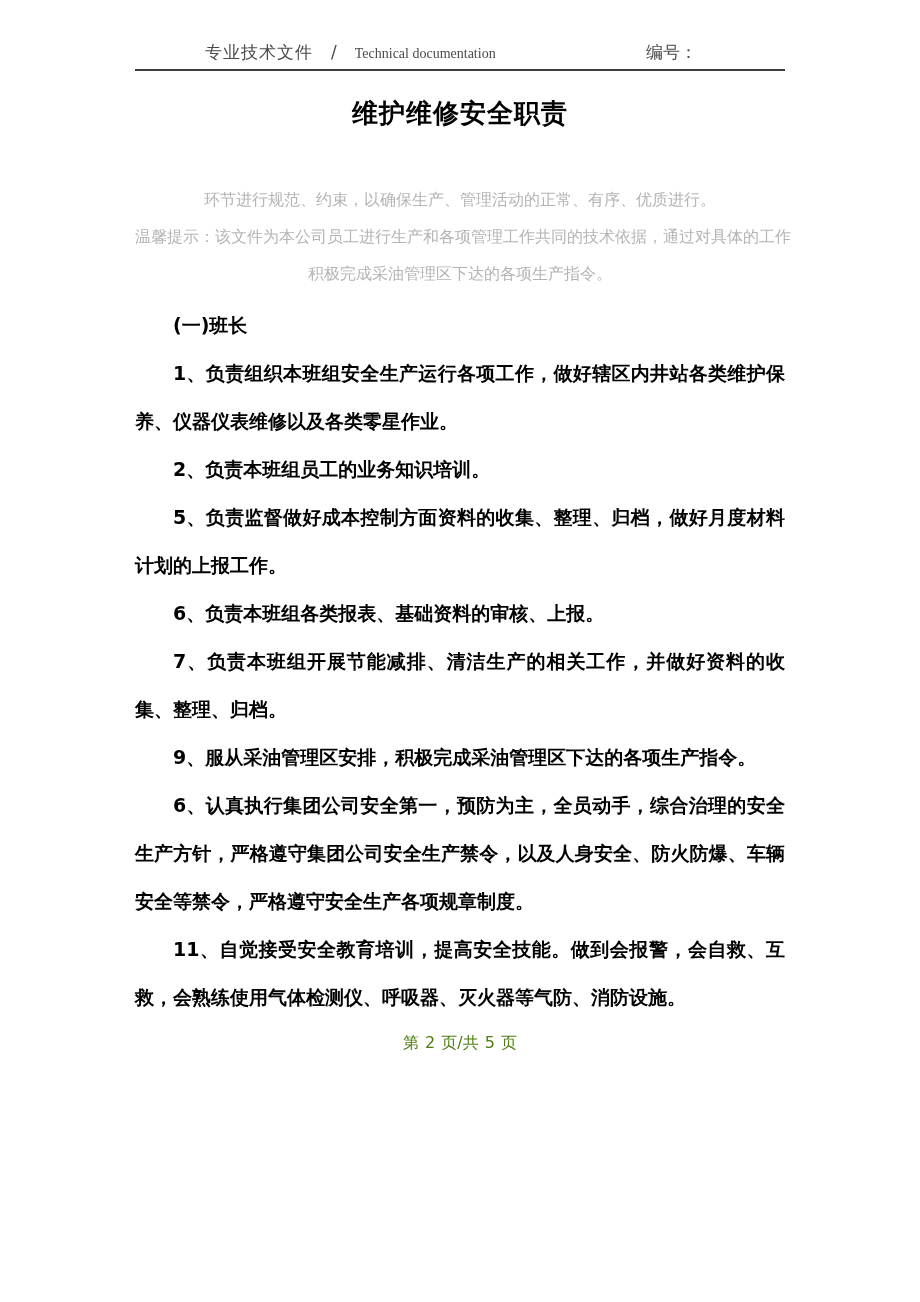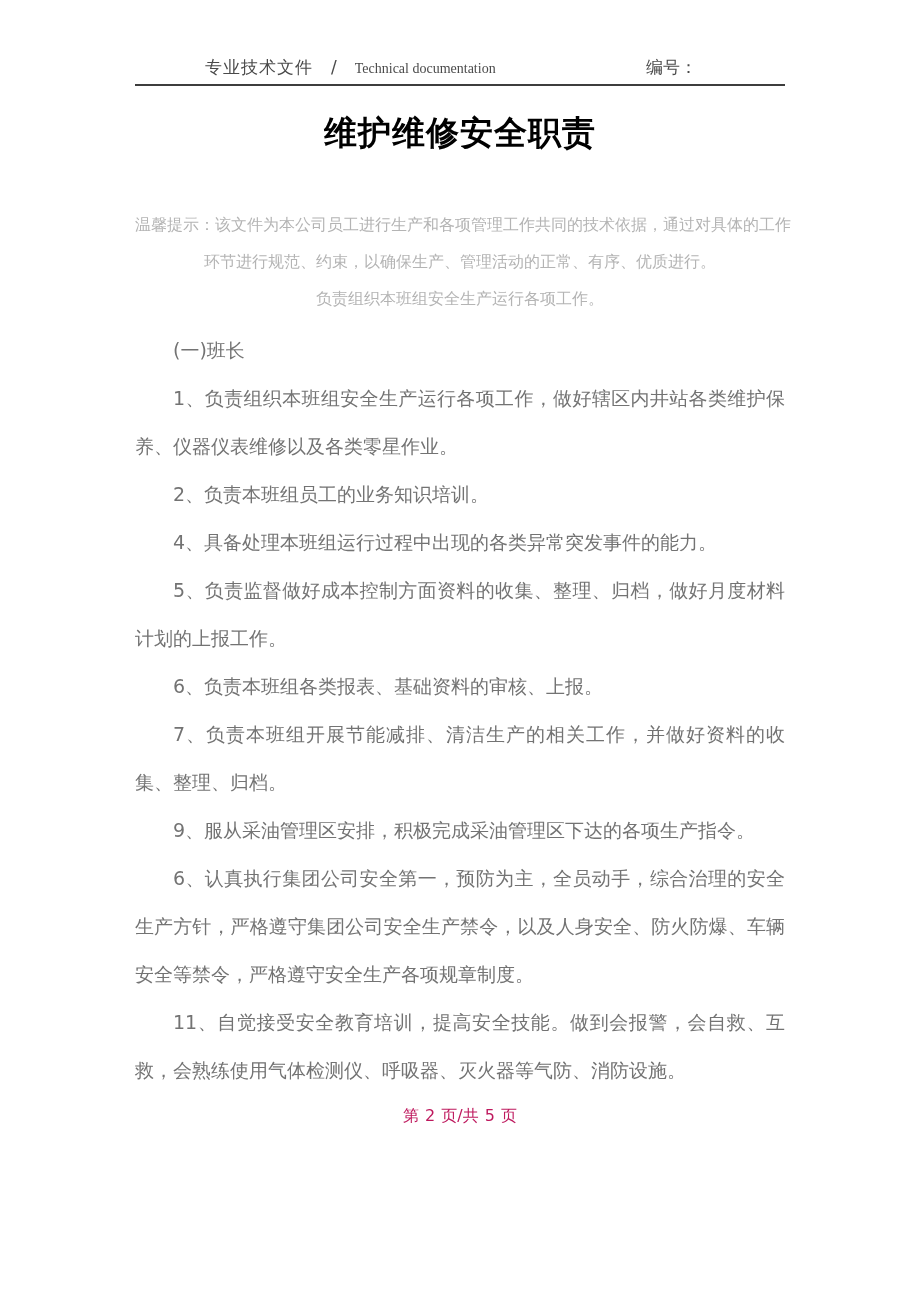--- a/index.html
+++ b/index.html
@@ -9,75 +9,75 @@
     width: 920px;
     height: 1302px;
     margin: 0 auto;
     background: #ffffff;
     font-family: "DejaVu Sans", sans-serif;
     overflow: hidden;
   }
   .content { width: 650px; margin: 0 auto; }
 
   
-  .header { padding-top: 56px; }
+  .header { padding-top: 41px; }
   .header-row {
     display: flex;
     justify-content: space-between;
     align-items: baseline;
     padding: 0 88px 0 70px;
     font-size: 17px;
     color: #4a4a4a;
   }
   .header-left { display: flex; align-items: baseline; }
   .header-cn { letter-spacing: 1px; }
   .header-slash { margin: 0 18px; }
   .header-en { font-family: "Liberation Serif", serif; font-size: 14px; }
   .header-rule { border-bottom: 2px solid #3d3d3d; margin-top: 5px; }
 
   
   .doc-title {
     margin-top: 25px;
     text-align: center;
-    font-size: 33px;
+    font-size: 26px;
     font-weight: bold;
     color: #000000;
     letter-spacing: 1px;
   }
 
   
   .notice {
     margin-top: 50px;
     text-align: center;
     font-size: 16px;
     line-height: 37px;
     color: #b4b4b4;
     white-space: nowrap;
   }
 
   
   .body-text {
     margin-top: 9px;
     font-size: 19px;
     line-height: 48px;
-    color: #737373;
-    font-weight: normal;
+    color: #000000;
+    font-weight: bold;
   }
   .body-text p {
     margin: 0;
     text-indent: 2em;
     text-align: justify;
   }
 
   
   .footer {
     margin-top: 12px;
     text-align: center;
     font-size: 16px;
-    color: #be185d;
+    color: #4d7c0f;
   }
   .footer span { margin: 0 3px; }
 </style>
 </head>
 <body>
 
 <div class="page">
   <div class="content">
 
     <div class="header">
@@ -88,30 +88,29 @@
           <span class="header-en">Technical documentation</span>
         </div>
         <div class="header-right">编号：</div>
       </div>
       <div class="header-rule"></div>
     </div>
 
     <div class="doc-title">维护维修安全职责</div>
 
     <div class="notice">
+      <div>环节进行规范、约束，以确保生产、管理活动的正常、有序、优质进行。</div>
       <div>温馨提示：该文件为本公司员工进行生产和各项管理工作共同的技术依据，通过对具体的工作</div>
-      <div>环节进行规范、约束，以确保生产、管理活动的正常、有序、优质进行。</div>
-      <div>负责组织本班组安全生产运行各项工作。</div>
+      <div>积极完成采油管理区下达的各项生产指令。</div>
     </div>
 
     <div class="body-text">
       <p>(一)班长</p>
       <p>1、负责组织本班组安全生产运行各项工作，做好辖区内井站各类维护保养、仪器仪表维修以及各类零星作业。</p>
       <p>2、负责本班组员工的业务知识培训。</p>
-      <p>4、具备处理本班组运行过程中出现的各类异常突发事件的能力。</p>
       <p>5、负责监督做好成本控制方面资料的收集、整理、归档，做好月度材料计划的上报工作。</p>
       <p>6、负责本班组各类报表、基础资料的审核、上报。</p>
       <p>7、负责本班组开展节能减排、清洁生产的相关工作，并做好资料的收集、整理、归档。</p>
       <p>9、服从采油管理区安排，积极完成采油管理区下达的各项生产指令。</p>
       <p>6、认真执行集团公司安全第一，预防为主，全员动手，综合治理的安全生产方针，严格遵守集团公司安全生产禁令，以及人身安全、防火防爆、车辆安全等禁令，严格遵守安全生产各项规章制度。</p>
       <p>11、自觉接受安全教育培训，提高安全技能。做到会报警，会自救、互救，会熟练使用气体检测仪、呼吸器、灭火器等气防、消防设施。</p>
     </div>
 
     <div class="footer">
       <span>第</span><span>2</span><span>页/共</span><span>5</span><span>页</span>

